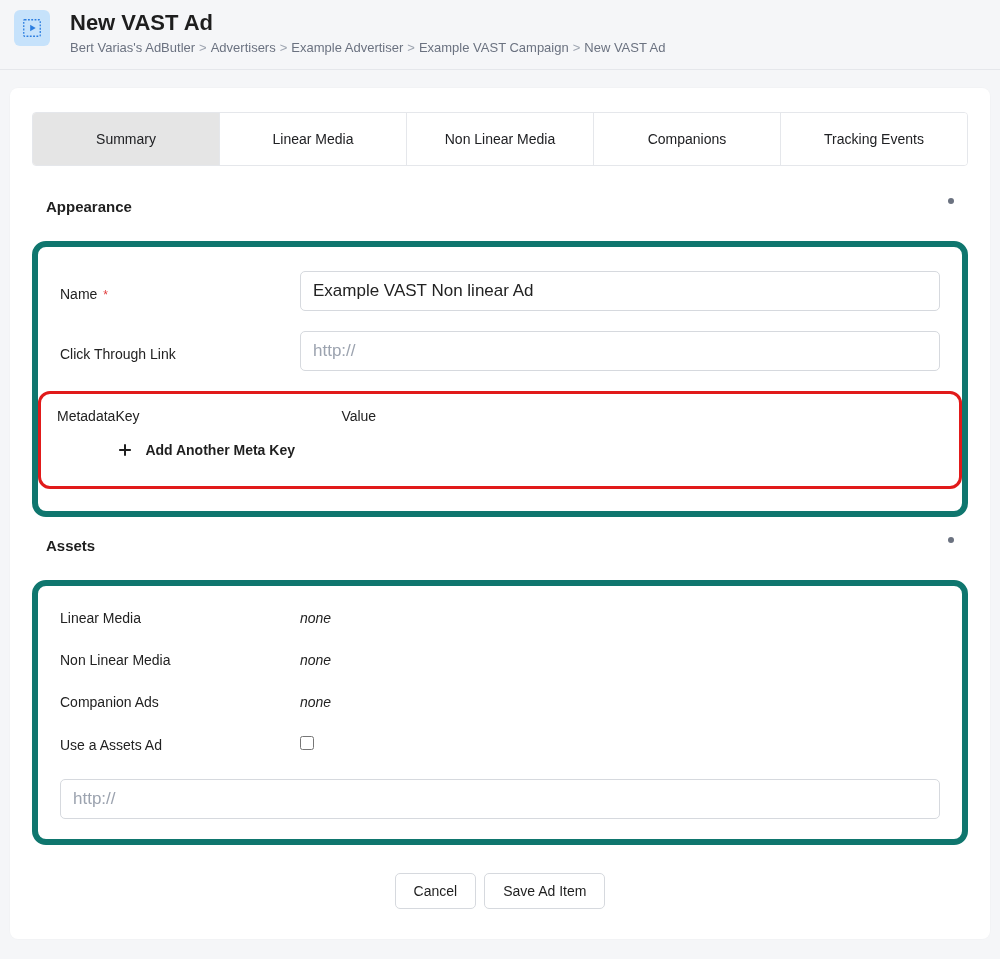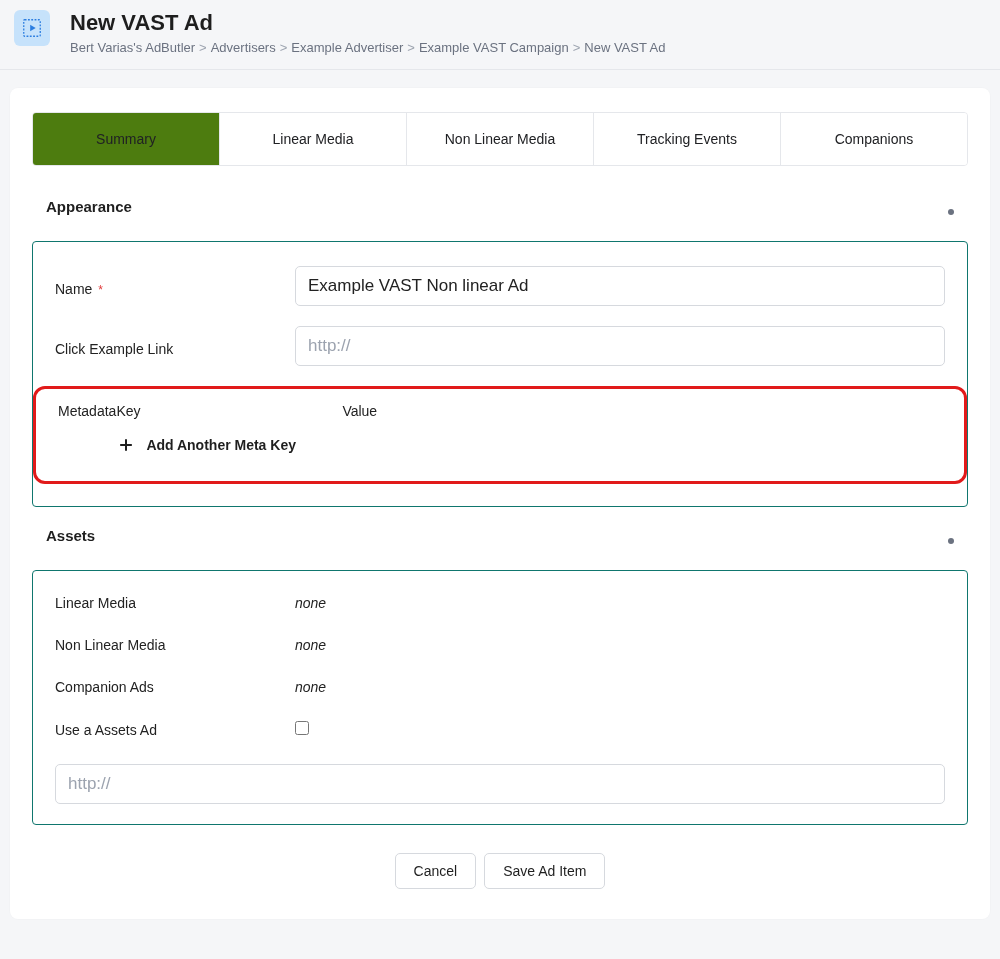--- a/index.html
+++ b/index.html
@@ -49,37 +49,37 @@
     flex: 1;
     text-align: center;
     padding: 18px 6px;
     font-size: 14px;
     color: #202124;
     background: #fff;
     border-right: 1px solid #e5e7eb;
     cursor: pointer;
   }
   .tab:last-child { border-right: none; }
-  .tab.active { background: #4d7c0f; font-weight: 500; }
+  .tab.active { background: #e5e5e5; font-weight: 500; }
 
   .section-header {
     display: flex;
-    align-items: flex-end;
+    align-items: flex-start;
     justify-content: space-between;
     padding: 10px 14px;
     margin-bottom: 16px;
     margin-top: 10px;
     gap: 38px;
   }
   .section-title { font-weight: 700; font-size: 15px; color: #1f1f1f; }
   .dot { width: 6px; height: 6px; border-radius: 50%; background: #6b7280; }
 
   .panel {
-    border: 1px solid #0f766e;
-    border-radius: 4px;
+    border: 6px solid #0f766e;
+    border-radius: 14px;
     padding: 24px 22px 10px 22px;
     background: #fff;
     margin-bottom: 10px;
   }
 
   .row {
     display: flex;
     align-items: center;
     margin-bottom: 20px;
   }
@@ -103,21 +103,21 @@
   }
   input[type="text"].txt::placeholder { color: #9ca3af; font-style: italic; }
   input.txt.plain::placeholder { font-style: normal; }
 
   .highlight-box {
     border: 3px solid #e11a1a;
     border-radius: 12px;
     padding: 14px 22px 22px 0;
     margin: 0 -22px 12px -22px;
   }
-  .highlight-inner { padding-left: 22px; }
+  .highlight-inner { padding-left: 16px; }
 
   .meta-row { display: flex; align-items: flex-start; }
   .meta-col-key { width: 210px; }
   .meta-col-val { flex: 1; margin-right: 12px; }
   .meta-col-label { font-size: 14px; color: #222; margin-bottom: 12px; }
   .meta-inputs { display: flex; align-items: center; gap: 16px; margin-bottom: 18px; }
   .meta-inputs .meta-key-in { width: 210px; }
   .meta-inputs .meta-val-in { flex: 1; }
   .trash-btn { color: #d92d20; cursor: pointer; padding: 4px; display: flex; }
   .trash-btn svg { width: 18px; height: 18px; }
@@ -189,22 +189,22 @@
   </div>
 </div>
 
 <div class="container">
   <div class="card">
 
     <div class="tabs">
       <div class="tab active">Summary</div>
       <div class="tab">Linear Media</div>
       <div class="tab">Non Linear Media</div>
+      <div class="tab">Companions</div>
       <div class="tab">Tracking Events</div>
-      <div class="tab">Companions</div>
     </div>
 
     <div class="section-header">
       <div class="section-title">Appearance</div>
       <div class="dot"></div>
     </div>
 
     <div class="panel">
 
       <div class="row">
@@ -212,21 +212,21 @@
           <span>Name</span>
           <span class="required-mark">*</span>
         </div>
         <div class="input-col">
           <input type="text" class="txt plain" value="Example VAST Non linear Ad" style="">
         </div>
       </div>
 
       <div class="row">
         <div class="label-col">
-          <span>Click Example Link</span>
+          <span>Click Through Link</span>
         </div>
         <div class="input-col">
           <input type="text" class="txt plain" placeholder="http://" style="">
         </div>
       </div>
 
       <div class="highlight-box">
         <div class="highlight-inner">
           <div class="meta-row">
             <div class="label-col" style="padding-top:0;">

